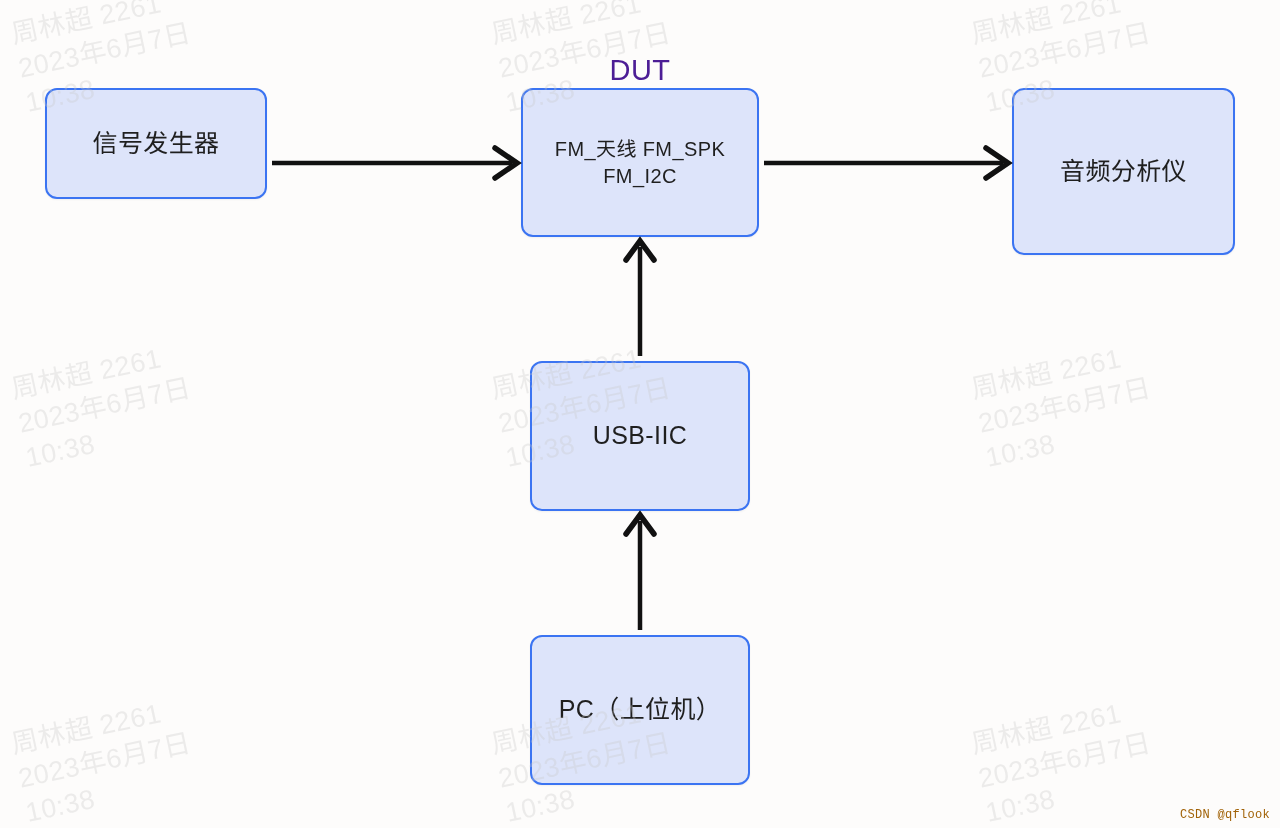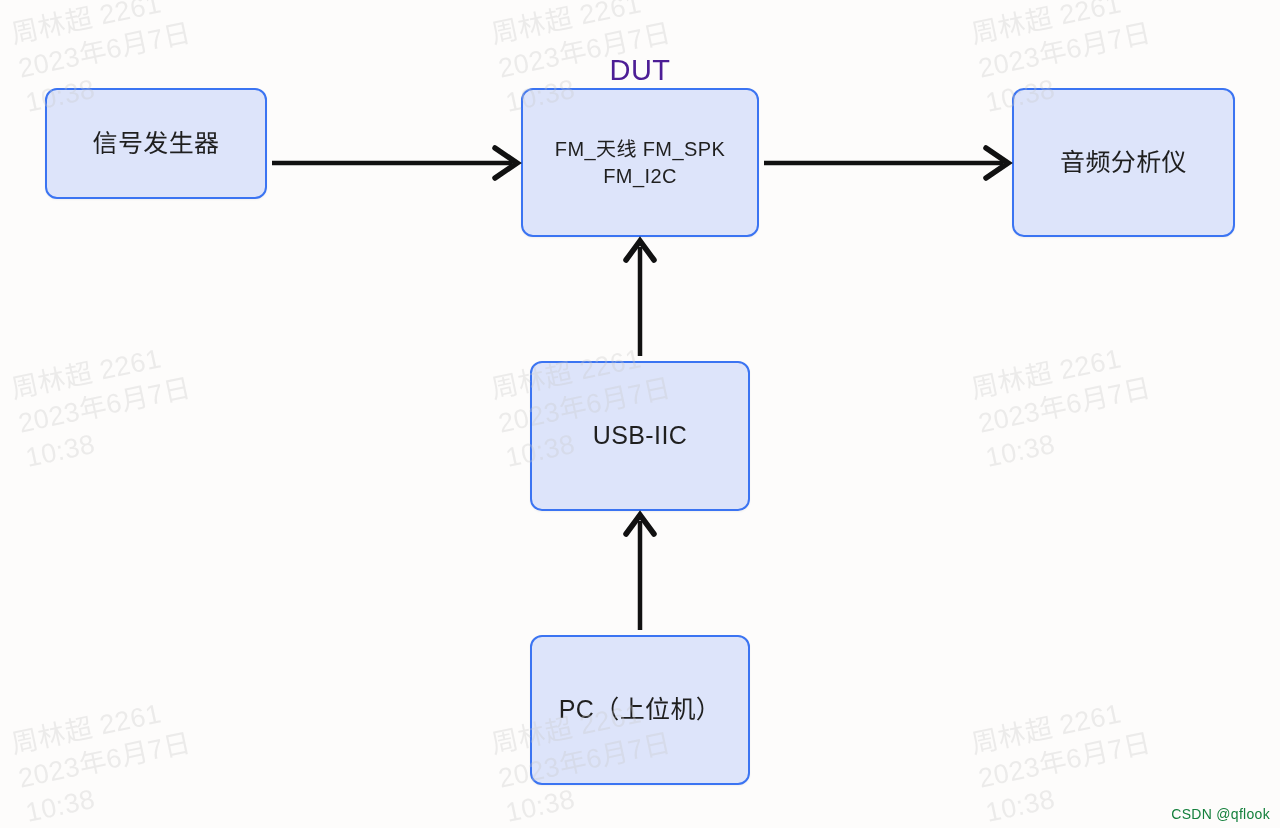--- a/index.html
+++ b/index.html
@@ -91,25 +91,25 @@
     height: 828px;
     z-index: 4;
     pointer-events: none;
   }
 
   
   #csdn-credit {
     position: absolute;
     right: 10px;
     bottom: 6px;
-    font-size: 14px;
-    color: #15803d;
+    font-size: 12px;
+    color: #a16207;
     letter-spacing: 0.3px;
     z-index: 7;
-    font-family: Liberation Sans, sans-serif;
+    font-family: Liberation Mono, monospace;
   }
 </style>
 </head>
 <body>
 
 <div id="canvas">
 
   <svg id="connector-layer" width="1280" height="828" viewBox="0 0 1280 828" xmlns="http://www.w3.org/2000/svg">
 
     <g>
@@ -137,21 +137,21 @@
     <div class="node-label">信号发生器</div>
   </div>
 
   <div class="node" id="node-dut" style="left: 521px; top: 88px; width: 238px; height: 149px;">
     <div class="node-label multi">
       <span>FM_天线 FM_SPK</span><br>
       <span>FM_I2C</span>
     </div>
   </div>
 
-  <div class="node" id="node-audio-analyzer" style="left: 1012px; top: 88px; width: 223px; height: 149px;">
+  <div class="node" id="node-audio-analyzer" style="left: 1012px; top: 88px; width: 223px; height: 167px;">
     <div class="node-label">音频分析仪</div>
   </div>
 
   <div class="node" id="node-pc" style="left: 530px; top: 635px; width: 220px; height: 150px;">
     <div class="node-label">PC（上位机）</div>
   </div>
 
   <div class="node" id="node-usb-iic" style="left: 530px; top: 361px; width: 220px; height: 150px;">
     <div class="node-label">USB-IIC</div>
   </div>

